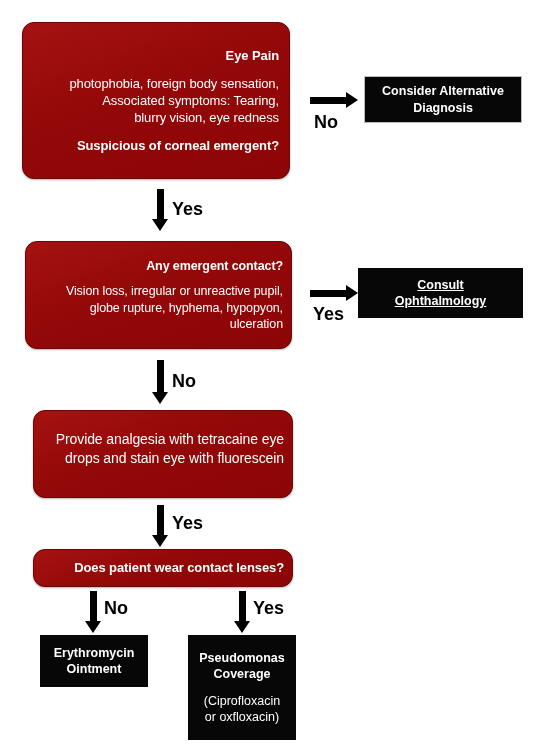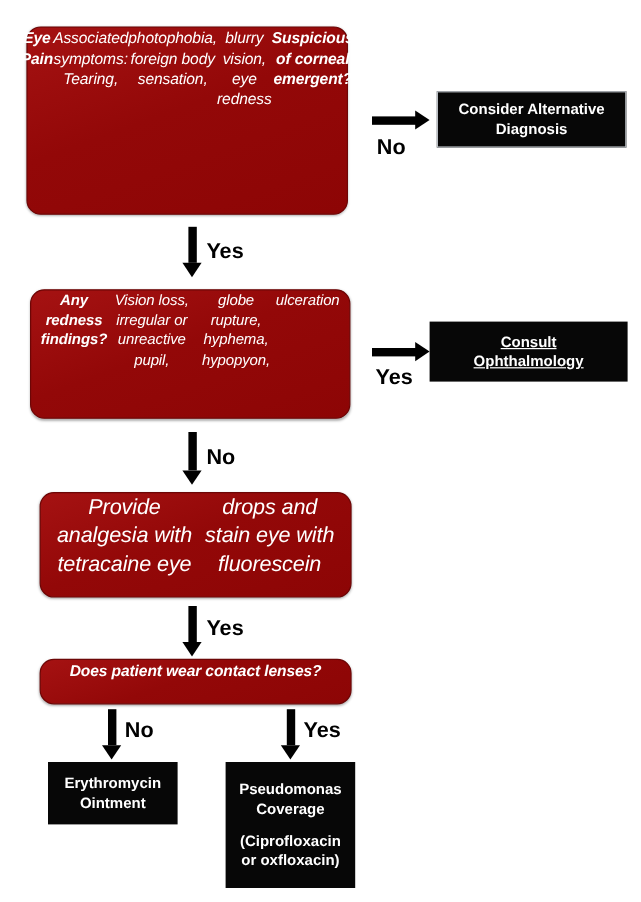--- a/index.html
+++ b/index.html
@@ -26,25 +26,24 @@
   .node-red {
     position: absolute;
     box-sizing: border-box;
     background: #9b0d0d;
     background-image: linear-gradient(160deg, #a51212 0%, #930808 45%, #8d0505 100%);
     border: 1px solid #6d0606;
     border-radius: 12px;
     color: #ffffff;
     text-align: center;
     display: flex;
-    flex-direction: row;
-    align-items: flex-start;
+    flex-direction: column;
+    align-items: flex-end;
     justify-content: center;
     box-shadow: 0 1px 2px rgba(0,0,0,0.30);
-    font-style: italic;
   }
   .node-red .ln {
     display: block;
     line-height: 1.32;
     letter-spacing: -0.1px;
   }
   .ttl {
     font-weight: bold;
   }
   .body-txt {
@@ -67,21 +66,21 @@
     font-weight: bold;
   }
   .node-black.bordered {
     border: 1px solid #b9bec4;
   }
   .node-black .ln {
     display: block;
     line-height: 1.30;
   }
   .node-black .sub {
-    font-weight: bold;
+    font-weight: normal;
   }
 
   
   .arrow-v {
     position: absolute;
   }
   .arrow-v .shaft {
     position: absolute;
     left: 50%;
     top: 0;
@@ -134,22 +133,22 @@
   }
 </style>
 </head>
 <body>
 
 <div id="canvas">
 
   <div class="node-red" style="left:22px; top:22px; width:268px; height:157px; font-size:13px; padding:0 10px;">
     <span class="ln ttl">Eye Pain</span>
     <span class="gap-sm"></span>
+    <span class="ln body-txt">photophobia, foreign body sensation,</span>
     <span class="ln body-txt">Associated symptoms: Tearing,</span>
-    <span class="ln body-txt">photophobia, foreign body sensation,</span>
     <span class="ln body-txt">blurry vision, eye redness</span>
     <span class="gap-sm"></span>
     <span class="ln ttl">Suspicious of corneal emergent?</span>
   </div>
 
   <div class="arrow-h" style="left:310px; top:92px; width:48px; height:16px;">
     <div class="shaft" style="width:38px;"></div>
     <div class="head"></div>
   </div>
   <div class="edge-label" style="left:314px; top:113px;">No</div>
@@ -159,21 +158,21 @@
     <span class="ln">Diagnosis</span>
   </div>
 
   <div class="arrow-v" style="left:152px; top:189px; width:16px; height:42px;">
     <div class="shaft" style="height:30px;"></div>
     <div class="head"></div>
   </div>
   <div class="edge-label" style="left:172px; top:200px;">Yes</div>
 
   <div class="node-red" style="left:25px; top:241px; width:267px; height:108px; font-size:12.5px; padding:0 8px;">
-    <span class="ln ttl">Any redness findings?</span>
+    <span class="ln ttl">Any emergent contact?</span>
     <span class="gap-xs"></span>
     <span class="ln body-txt">Vision loss, irregular or unreactive pupil,</span>
     <span class="ln body-txt">globe rupture, hyphema, hypopyon,</span>
     <span class="ln body-txt">ulceration</span>
   </div>
 
   <div class="arrow-h" style="left:310px; top:285px; width:48px; height:16px;">
     <div class="shaft" style="width:38px;"></div>
     <div class="head"></div>
   </div>
@@ -183,21 +182,21 @@
     <span class="ln">Consult</span>
     <span class="ln">Ophthalmology</span>
   </div>
 
   <div class="arrow-v" style="left:152px; top:360px; width:16px; height:44px;">
     <div class="shaft" style="height:32px;"></div>
     <div class="head"></div>
   </div>
   <div class="edge-label" style="left:172px; top:372px;">No</div>
 
-  <div class="node-red" style="left:33px; top:410px; width:260px; height:88px; font-size:18px; padding:0 8px;">
+  <div class="node-red" style="left:33px; top:410px; width:260px; height:88px; font-size:14px; padding:0 8px;">
     <span class="ln body-txt">Provide analgesia with tetracaine eye</span>
     <span class="ln body-txt">drops and stain eye with fluorescein</span>
     <span class="gap-sm"></span>
   </div>
 
   <div class="arrow-v" style="left:152px; top:505px; width:16px; height:42px;">
     <div class="shaft" style="height:30px;"></div>
     <div class="head"></div>
   </div>
   <div class="edge-label" style="left:172px; top:514px;">Yes</div>

